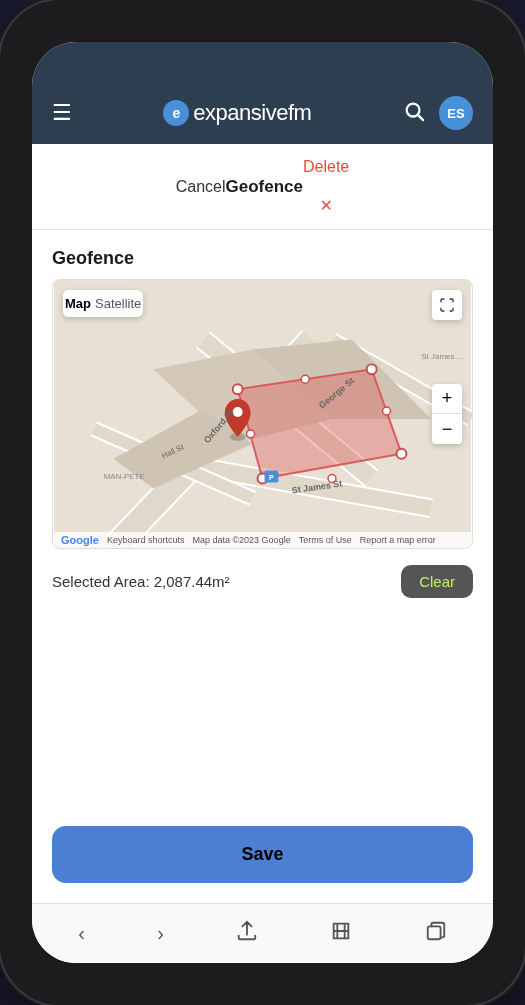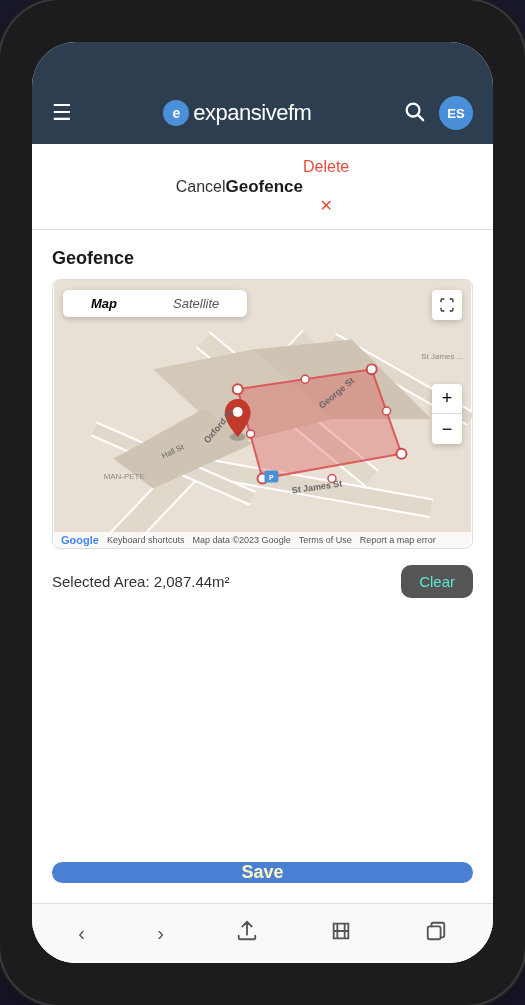--- a/index.html
+++ b/index.html
@@ -197,26 +197,25 @@
       left: 10px;
       background: white;
       border-radius: 6px;
       display: flex;
       overflow: hidden;
       z-index: 10;
       box-shadow: 0 2px 6px rgba(0,0,0,0.2);
     }
 
     .map-toggle-btn {
-      padding: 6px 28px;
+      padding: 6px 2px;
       font-size: 13px;
       cursor: pointer;
       border: none;
       background: transparent;
-      font-style: italic;
     }
 
     .map-toggle-btn.active {
       font-weight: 700;
       background: white;
     }
 
     .map-toggle-btn:not(.active) {
       color: #555;
     }
@@ -306,43 +305,44 @@
       flex-shrink: 0;
     }
 
     .selected-area-text {
       font-size: 15px;
       color: #333;
     }
 
     .clear-button {
       background: #555;
-      color: #5eead4;
+      color: #bef264;
       border: none;
       border-radius: 10px;
       padding: 8px 18px;
       font-size: 15px;
       cursor: pointer;
     }
 
     
     .spacer { flex: 1; }
 
     
     .save-section {
       padding: 16px 20px 20px;
       flex-shrink: 0;
     }
 
     .save-button {
       width: 100%;
       background: #4a7fd4;
-      color: #fef9c3;
+      color: #000000;
       border: none;
       border-radius: 14px;
+      padding: 18px;
       font-size: 18px;
       font-weight: 600;
       cursor: pointer;
     }
 
     
     .bottom-nav {
       background: #f9f9f9;
       border-top: 1px solid #e0e0e0;
       height: 60px;

